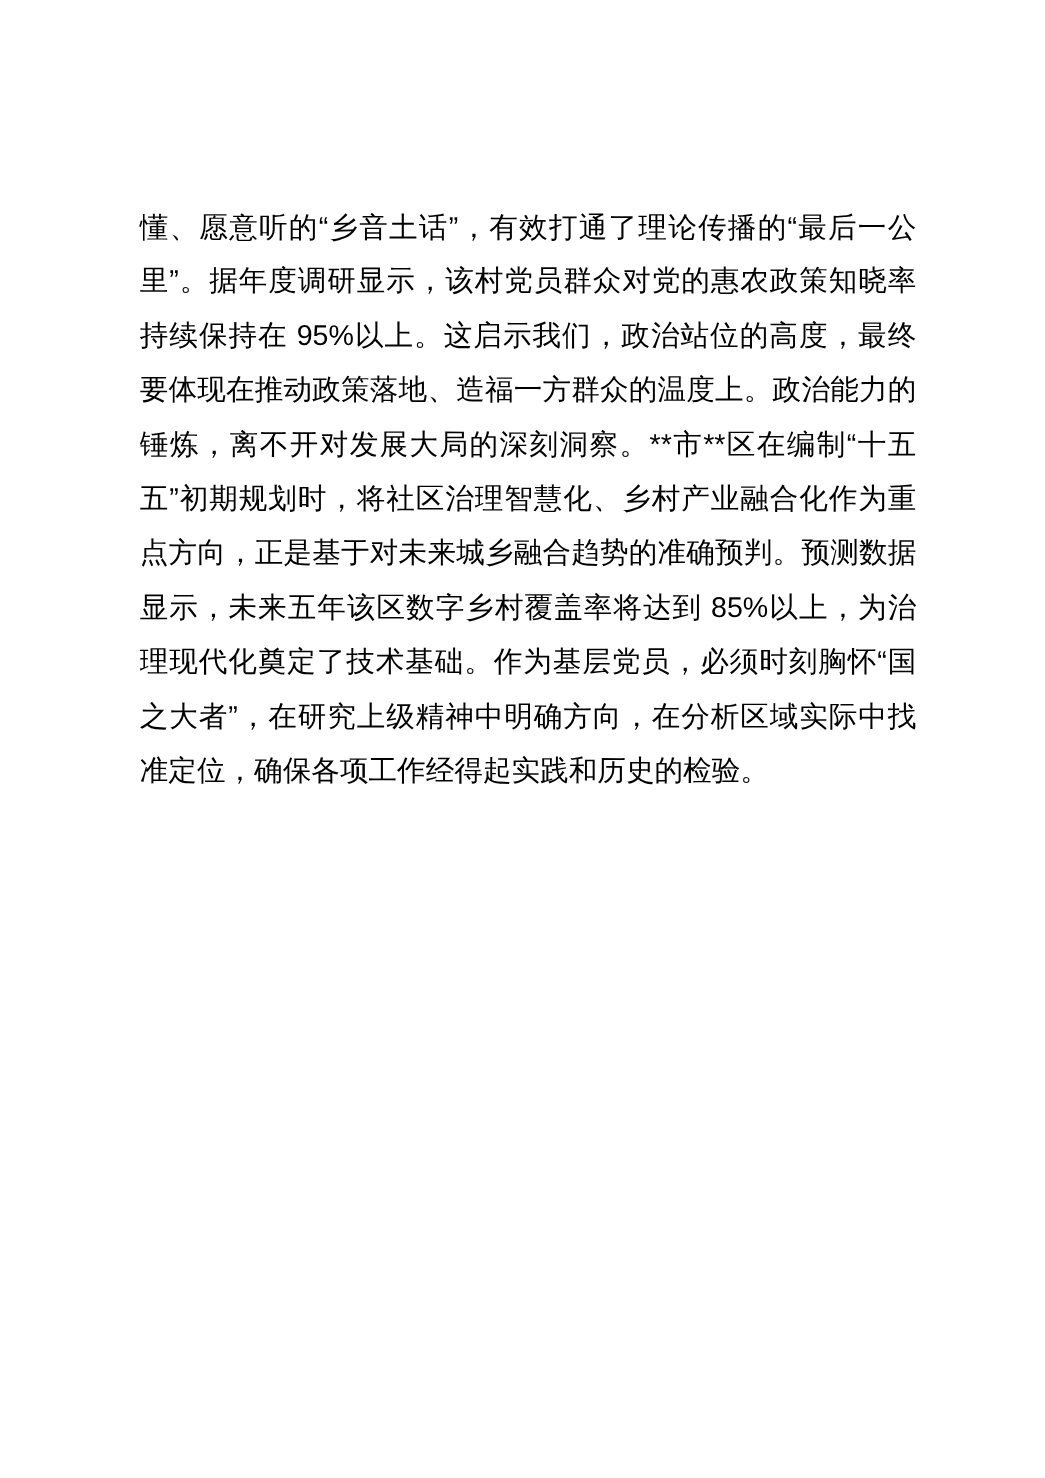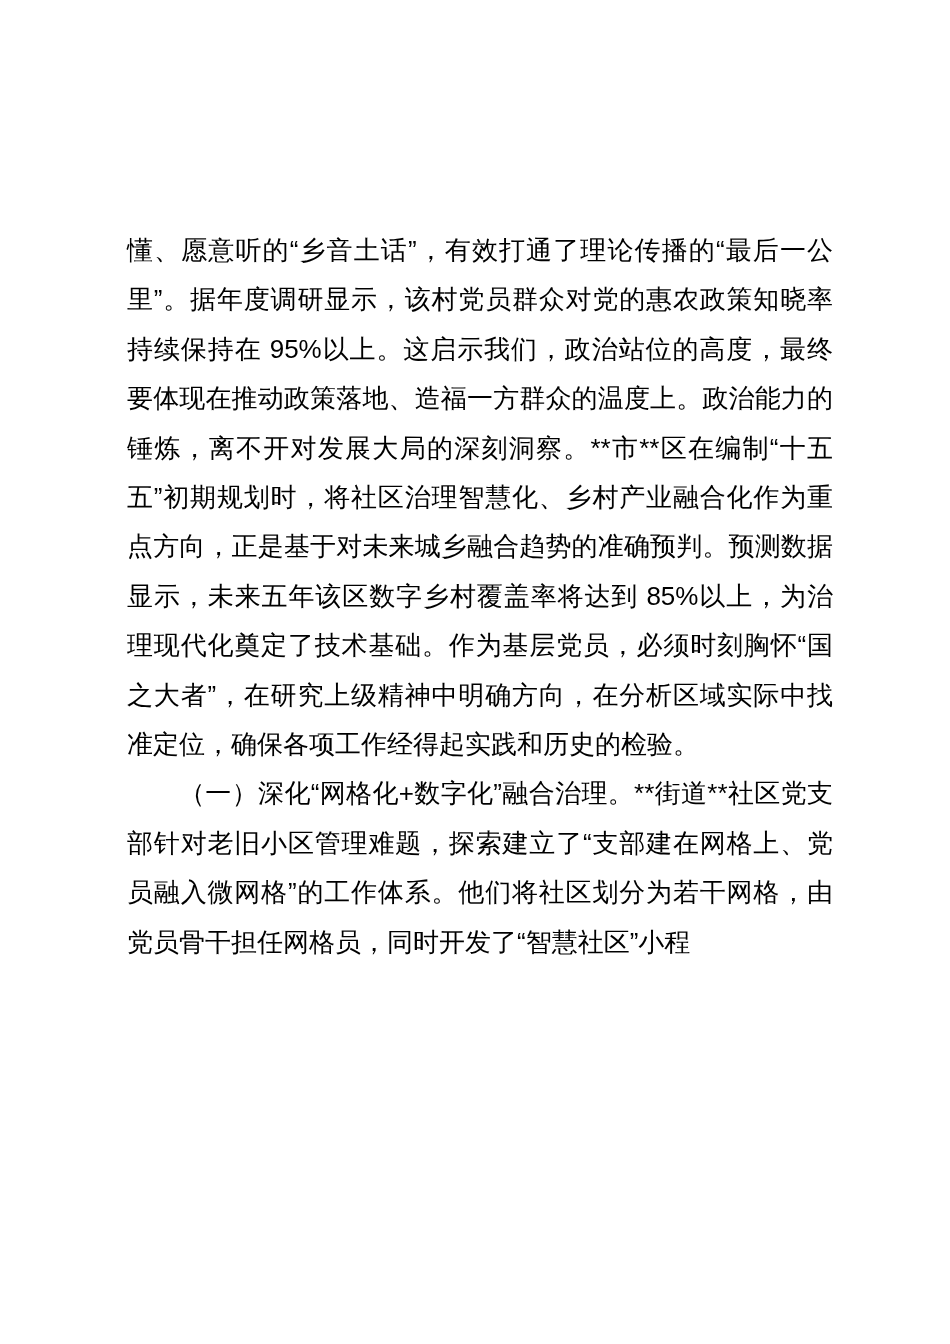--- a/index.html
+++ b/index.html
@@ -15,21 +15,20 @@
     font-family: "Liberation Sans", sans-serif;
   }
   .page {
     position: absolute;
     inset: 0;
     box-sizing: border-box;
     padding: 182px 117px 40px 127px;
     background: #ffffff;
     color: #000000;
     overflow: hidden;
-    margin-top: 44px;
   }
   .para {
     margin: 0;
     font-size: 26px;
     line-height: 49.4px;
     text-align: justify;
     text-justify: inter-ideograph;
     word-break: break-all;
     color: #000000;
     font-family: "Liberation Sans", sans-serif;
@@ -39,14 +38,13 @@
   }
   .para.heading {
     font-weight: 700;
   }
 </style>
 </head>
 <body>
 
 <div class="page">
   <p class="para">懂、愿意听的“乡音土话”，有效打通了理论传播的“最后一公里”。据年度调研显示，该村党员群众对党的惠农政策知晓率持续保持在 95%以上。这启示我们，政治站位的高度，最终要体现在推动政策落地、造福一方群众的温度上。政治能力的锤炼，离不开对发展大局的深刻洞察。**市**区在编制“十五五”初期规划时，将社区治理智慧化、乡村产业融合化作为重点方向，正是基于对未来城乡融合趋势的准确预判。预测数据显示，未来五年该区数字乡村覆盖率将达到 85%以上，为治理现代化奠定了技术基础。作为基层党员，必须时刻胸怀“国之大者”，在研究上级精神中明确方向，在分析区域实际中找准定位，确保各项工作经得起实践和历史的检验。</p>
-  <p class="para indent">（一）深化“网格化+数字化”融合治理。**街道**社区党支部针对老旧小区管理难题，探索建立了“支部建在网格上、党员融入微网格”的工作体系。他们将社区划分为若干网格，由党员骨干担任网格员，同时开发了“智慧社区”小程</p>
 </div>
 
 </body></html>

